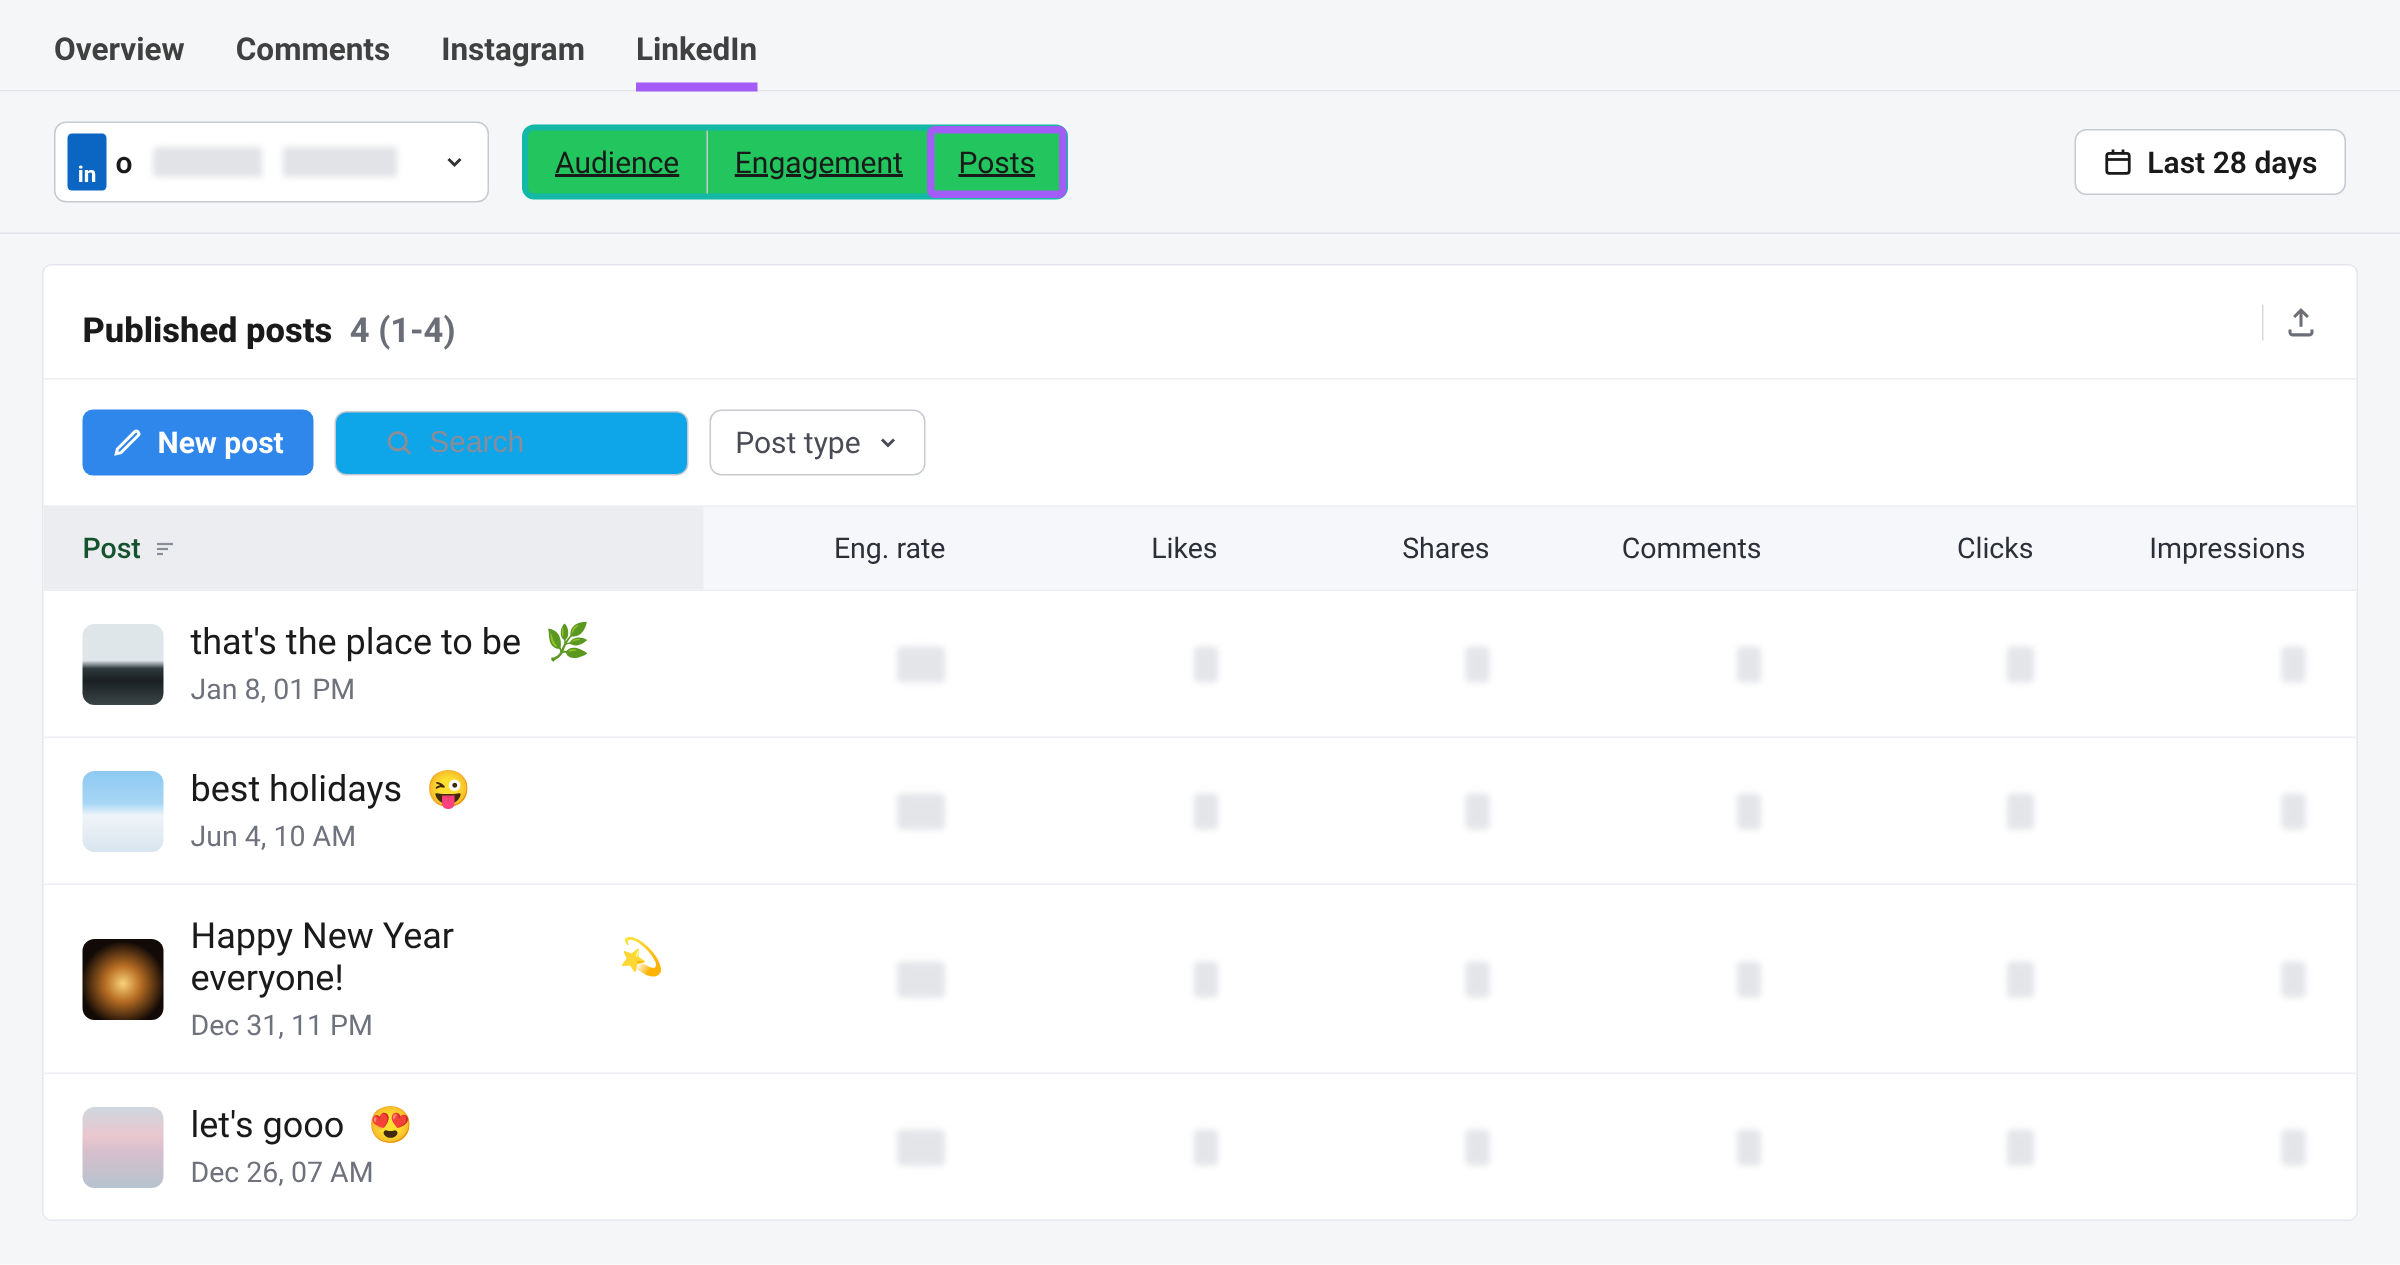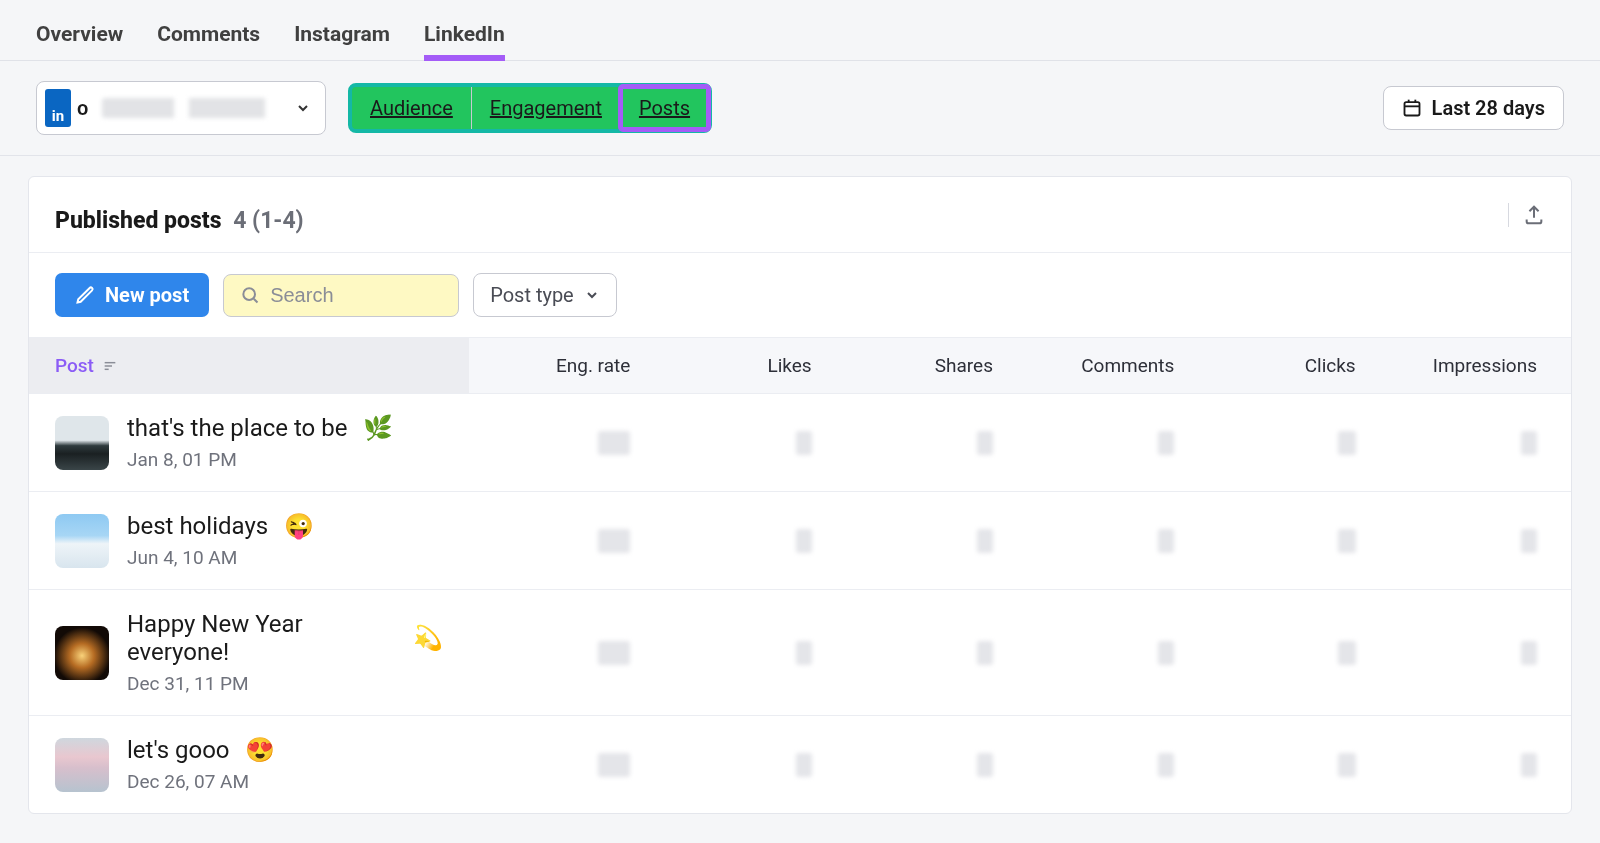--- a/index.html
+++ b/index.html
@@ -136,21 +136,21 @@
     color: #fff;
     border-radius: 7px;
     padding: 10px 20px;
     font-weight: 700;
     cursor: pointer;
     font-size: 20px;
   }
   .search-box {
     display:flex; align-items:center; gap:10px;
     border:1px solid #c7c9d1; border-radius:8px;
-    padding: 9px 16px; width: 236px; background:#fef9c3;
+    padding: 9px 32px; width: 236px; background:#0ea5e9;
   }
   .search-box input {
     border:0; outline:0; font-size:20px; width:100%;
     color:#1a1a1a; background:transparent;
   }
   .search-box input::placeholder { color:#8a8d97; }
   .filter-btn {
     display:flex; align-items:center; gap:10px;
     border:1px solid #c7c9d1; border-radius:8px;
     padding: 9px 16px; cursor:pointer; background:#fff;
@@ -163,21 +163,21 @@
     background:#f6f7fa;
     border-top:1px solid #ebedf2;
     border-bottom:1px solid #ebedf2;
     font-size:19px; color:#2d2f38;
   }
   .th-post {
     width: 440px;
     padding: 16px 26px;
     display:flex; align-items:center; gap:8px;
     background:#ecedf1;
-    color:#8b5cf6;
+    color:#14532d;
     flex:0 0 440px;
     font-weight:500;
   }
   .th { flex:1; text-align:right; padding: 16px 20px; }
   .th:last-child { padding-right: 34px; }
 
   .row {
     display:flex; align-items:center;
     border-bottom:1px solid #ebedf2;
     padding: 20px 0;

